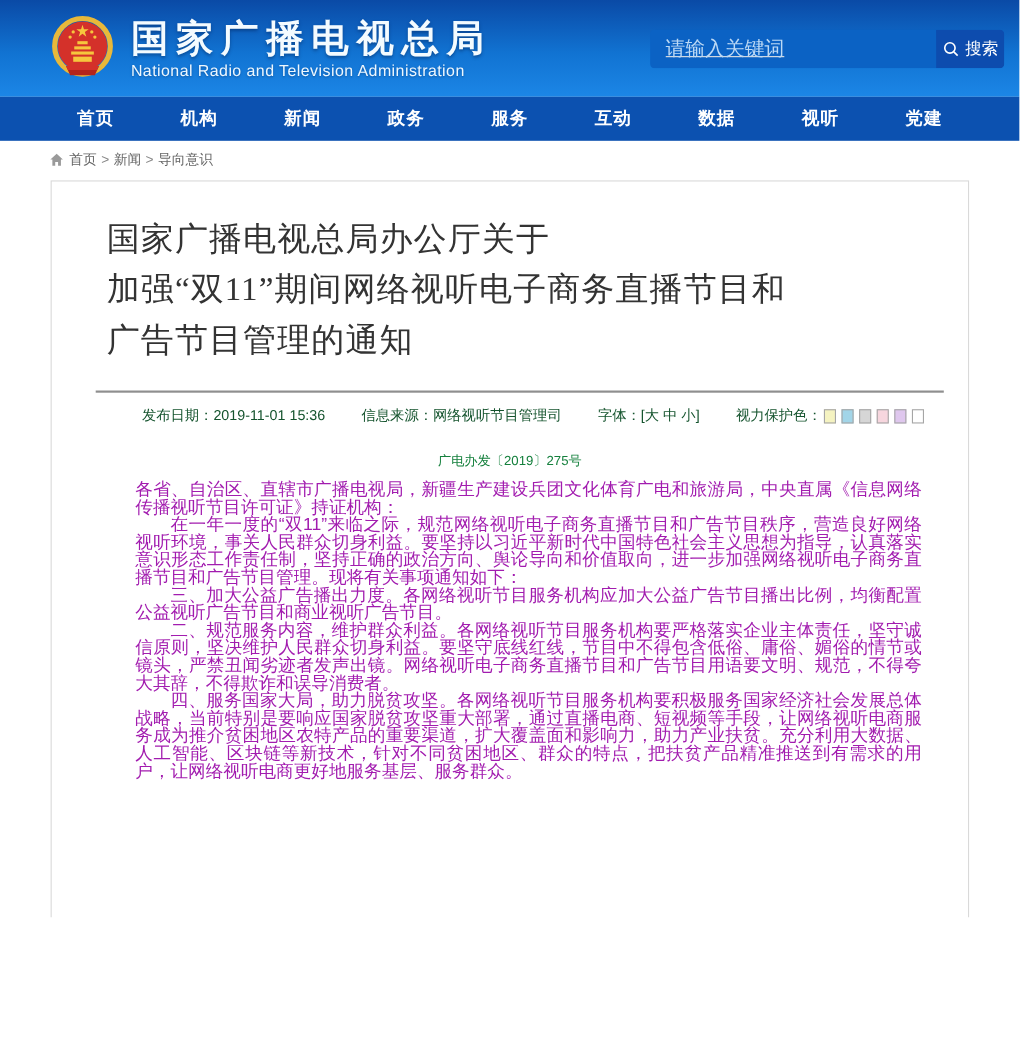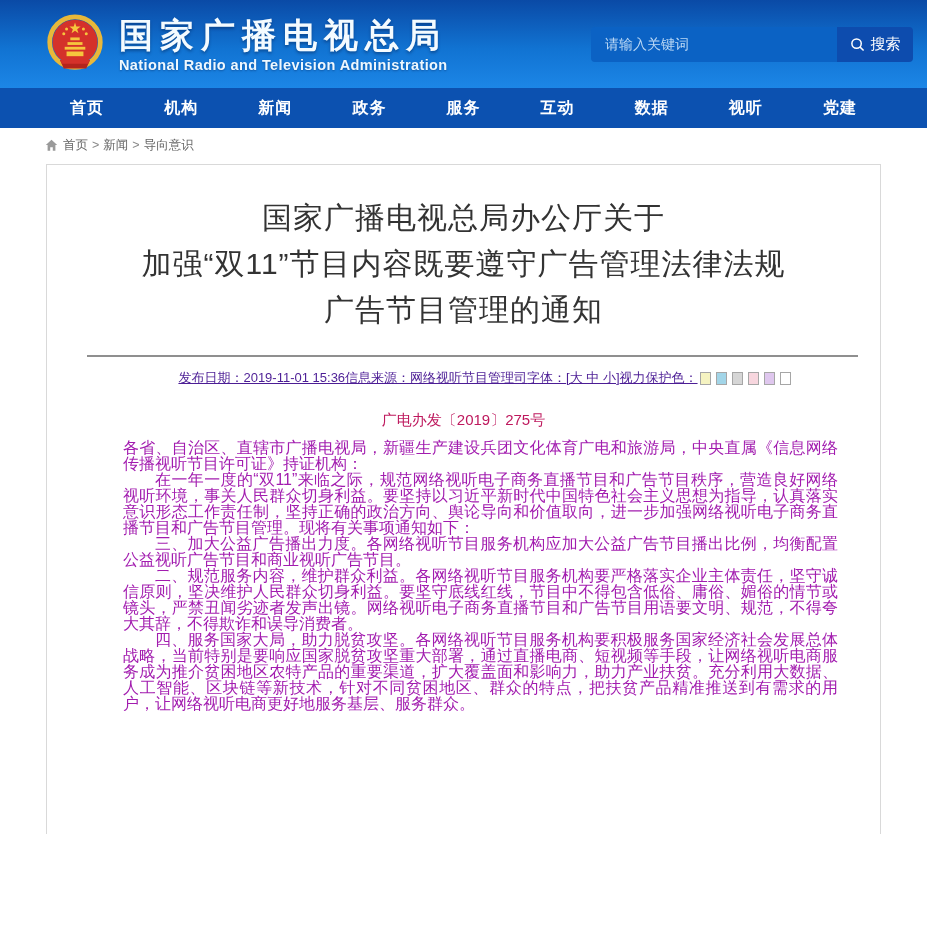--- a/index.html
+++ b/index.html
@@ -15,30 +15,30 @@
     padding:0 14px 0 45px;
   }
   .logo-wrap{ display:flex; align-items:center; cursor:pointer; }
   .emblem{ width:60px; height:60px; flex:0 0 auto; }
   .site-titles{ margin-left:14px; color:#fff; }
   .site-title{
     font-size:34px; font-weight:bold; letter-spacing:7px;
     color:#f4fbff; text-shadow:0 2px 3px rgba(0,30,80,.45); line-height:38px;
   }
   .site-subtitle{
-    font-size:14.5px; font-weight:bold; color:#eef8ff; letter-spacing:.4px;
+    font-size:14.5px; font-weight:normal; color:#eef8ff; letter-spacing:.4px;
     text-shadow:0 1px 2px rgba(0,30,80,.4); margin-top:3px;
   }
   .search-box{
     margin-left:auto; display:flex; width:322px; height:35px;
     border-radius:4px; overflow:hidden;
   }
   .search-input{
     flex:1; border:0; outline:none; background:#0b62c4;
-    color:#e5e5e5; font-size:14px; padding:0 14px;
+    color:#e5e5e5; font-size:18px; padding:0 14px;text-decoration:underline;
   }
   .search-input::placeholder{ color:#bcd9f5; }
   .search-btn{
     width:76px; border:0; background:#0d4cae; color:#fff; font-size:15px;
     display:flex; align-items:center; justify-content:center; gap:6px; cursor:pointer;font-family:Liberation Mono, monospace;
   }
 
   
   .main-nav{ height:40px; background:#0c51b0; }
   .nav-inner{
@@ -59,41 +59,41 @@
   .crumb{ color:#666; text-decoration:none; cursor:pointer; }
   .crumb-sep{ color:#888; margin:0 4px; }
 
   
   .content-box{
     margin:2px 46px 0 46px; background:#fff;
     border:1px solid #d9d9d9; min-height:778px;
     padding:30px 20px 20px 20px;
   }
   .article-title{
-    text-align:center; color:#333; font-size:30px; font-weight:normal;
-    line-height:46px; letter-spacing:1px; padding:0 30px;
+    text-align:left; color:#333; font-size:30px; font-weight:normal;
+    line-height:46px; letter-spacing:1px; padding:0 30px;font-family:Liberation Serif, serif;
   }
   .title-divider{
     height:2px; background:#8f8f8f; border:0; margin:22px 2px 0 20px;
   }
   .meta-row{
-    display:flex; align-items:center; justify-content:center;
-    padding:12px 20px 6px 62px; font-size:13px; color:#4c1d95;text-decoration:underline;
+    display:flex; align-items:center; justify-content:space-between;
+    padding:12px 20px 6px 62px; font-size:13px; color:#14532d;
   }
   .meta-item{ white-space:nowrap; }
   .font-size-options{ cursor:pointer; }
   .swatch-row{ display:inline-flex; gap:5px; vertical-align:middle; margin-left:2px; }
   .swatch{
     width:11px; height:13px; display:inline-block;
     border:1px solid #a6a6a6; cursor:pointer;
   }
 
   
   .doc-number{
-    text-align:center; font-size:15px; color:#be185d; margin:18px 0 10px 0;
+    text-align:center; font-size:12px; color:#15803d; margin:18px 0 10px 0;
   }
   .doc-body{ padding:0 22px 0 56px; }
   .doc-paragraph{
     font-size:16px; line-height:16px; color:#a21caf;
     text-align:justify; text-indent:2em;
   }
   .doc-paragraph:first-child{ text-indent:0; }
 </style>
 </head>
 <body>
@@ -170,21 +170,21 @@
         <a class="crumb">导向意识</a>
         <span class="crumb-sep"></span>
       </span>
       </span>
   </div>
 
   <main class="content-box">
 
     <h1 class="article-title">
       <span style="display:block">国家广播电视总局办公厅关于</span>
-      <span style="display:block">加强“双11”节目内容既要遵守广告管理法律法规</span>
+      <span style="display:block">加强“双11”期间网络视听电子商务直播节目和</span>
       <span style="display:block">广告节目管理的通知</span>
     </h1>
 
     <hr class="title-divider">
 
     <div class="meta-row">
       <span class="meta-item">发布日期：2019-11-01 15:36</span>
       <span class="meta-item">信息来源：网络视听节目管理司</span>
       <span class="meta-item">
         <span>字体：</span><span class="font-size-options">[大 中 小]</span>

